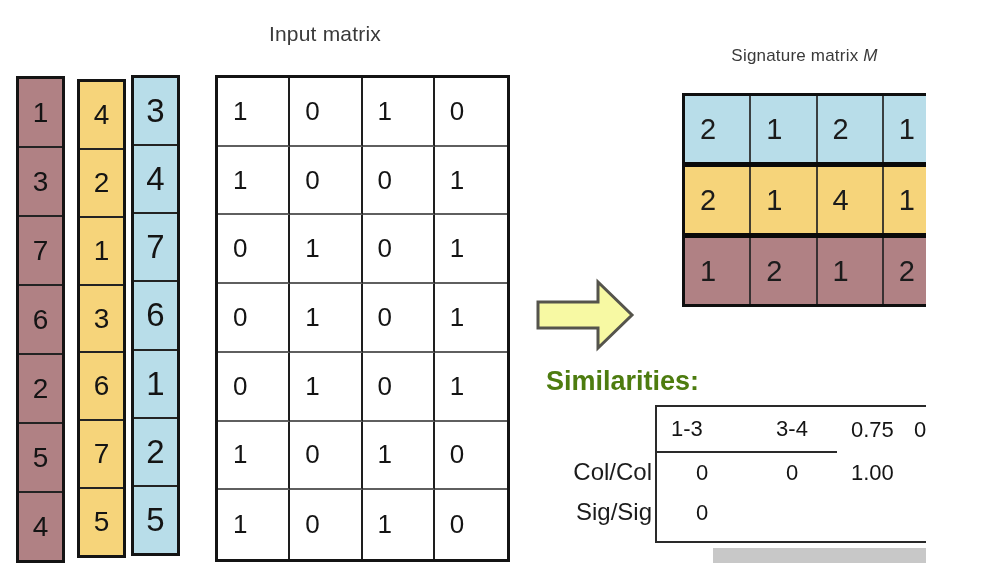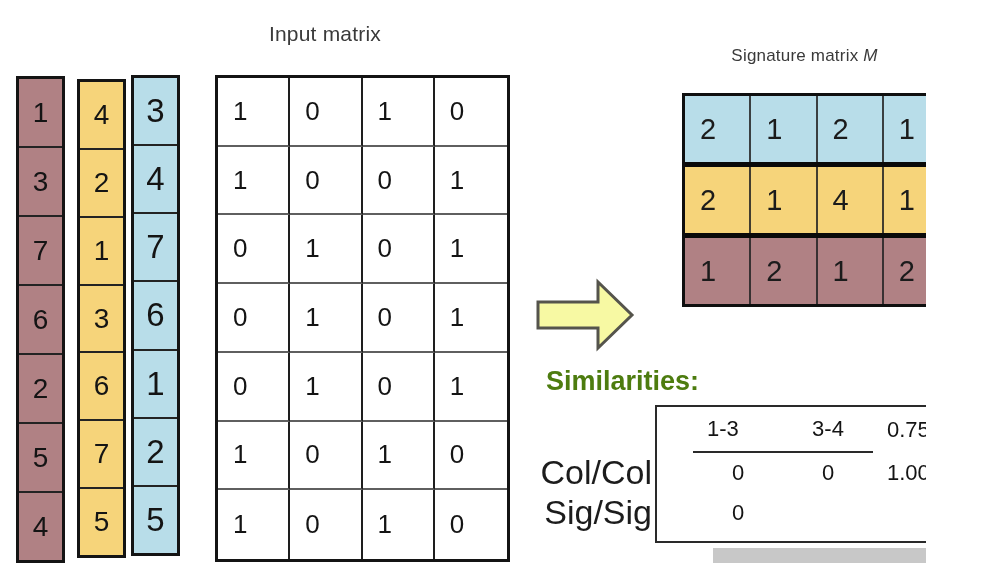--- a/index.html
+++ b/index.html
@@ -115,31 +115,30 @@
     position: absolute;
     left: 655px; top: 405px;
     width: 322px; height: 138px;
     background: #ffffff;
     border: 2px solid #2a2a2a;
     display: grid;
     grid-template-columns: 90px 90px 63px 73px;
     grid-template-rows: 46px 40px 40px;
     font-size: 22px;
     color: #141414;
-    padding-left: 36px;
   }
   .sim-cell { display: flex; align-items: center; padding-left: 14px; }
   .sim-head { border-bottom: 2px solid #2a2a2a; }
   .sim-cell.center { justify-content: center; padding-left: 0; }
   .sim-label {
     position: absolute;
     left: 540px;
     width: 112px;
     text-align: right;
-    font-size: 34px;
+    font-size: 24px;
     color: #1c1c1c;
     line-height: 30px;
   }
   .sim-label-col { top: 457px; }
   .sim-label-sig { top: 497px; }
 
   .shadow-bar {
     position: absolute;
     left: 713px; top: 548px;
     width: 288px; height: 15px;

